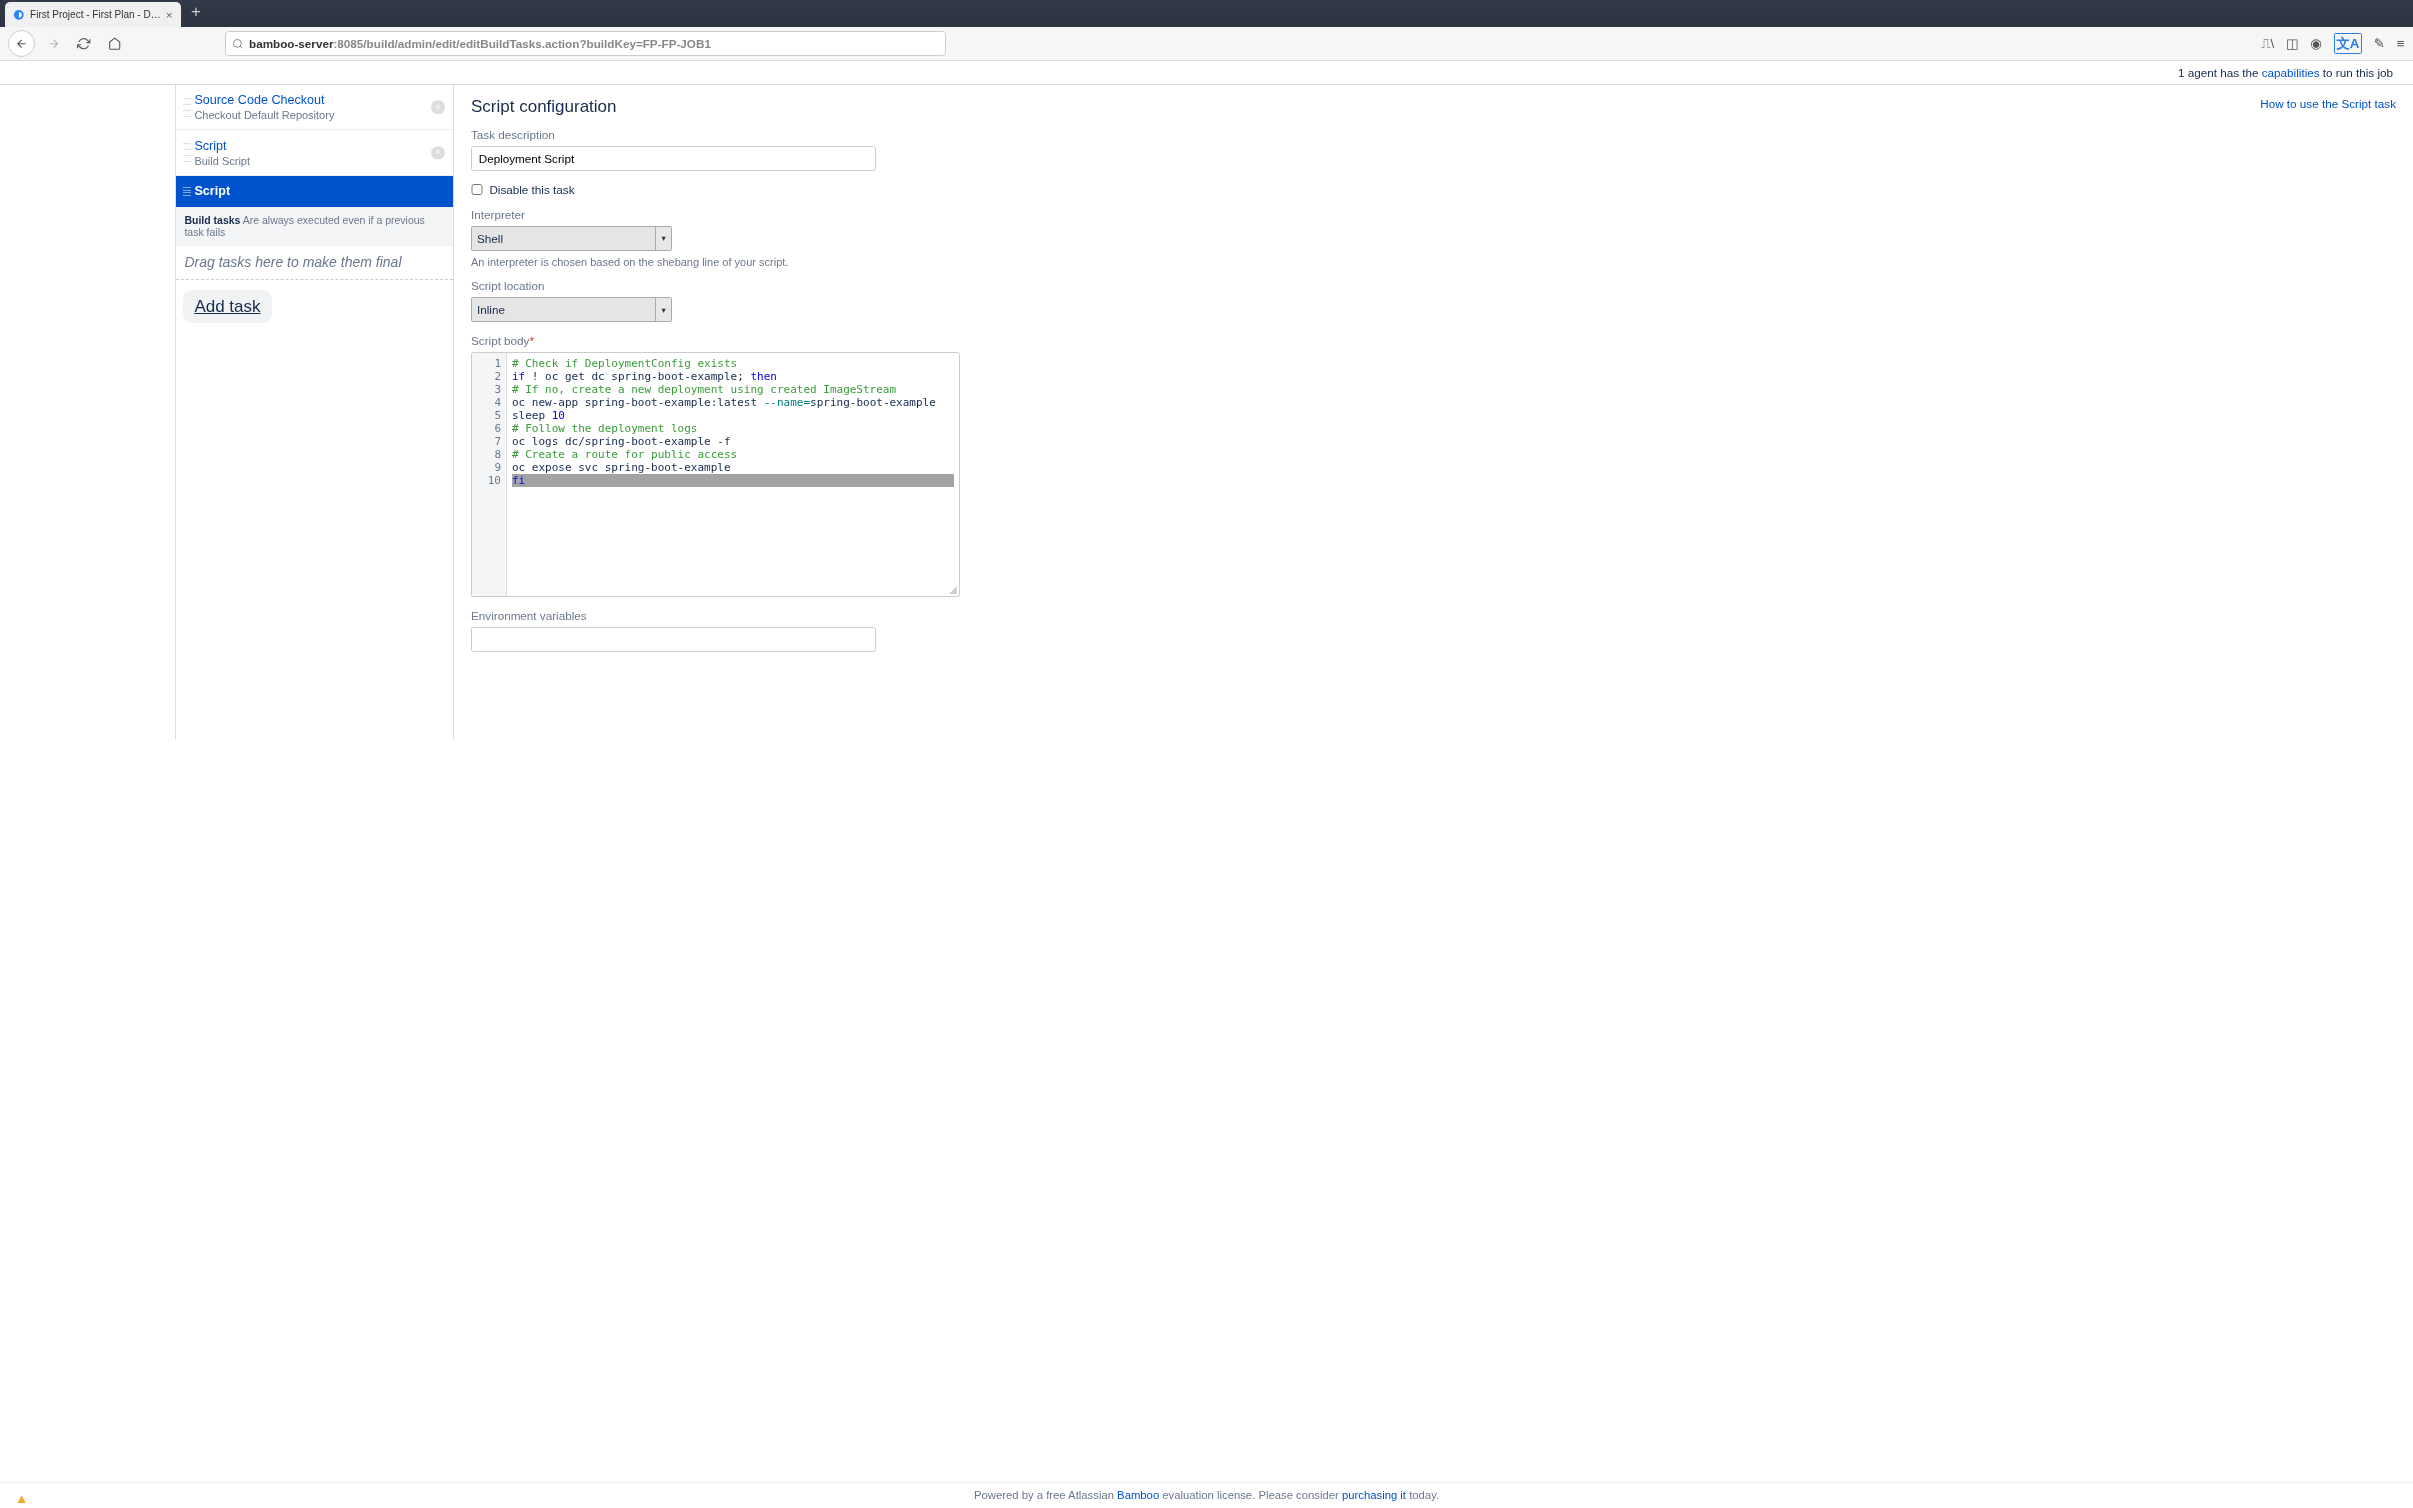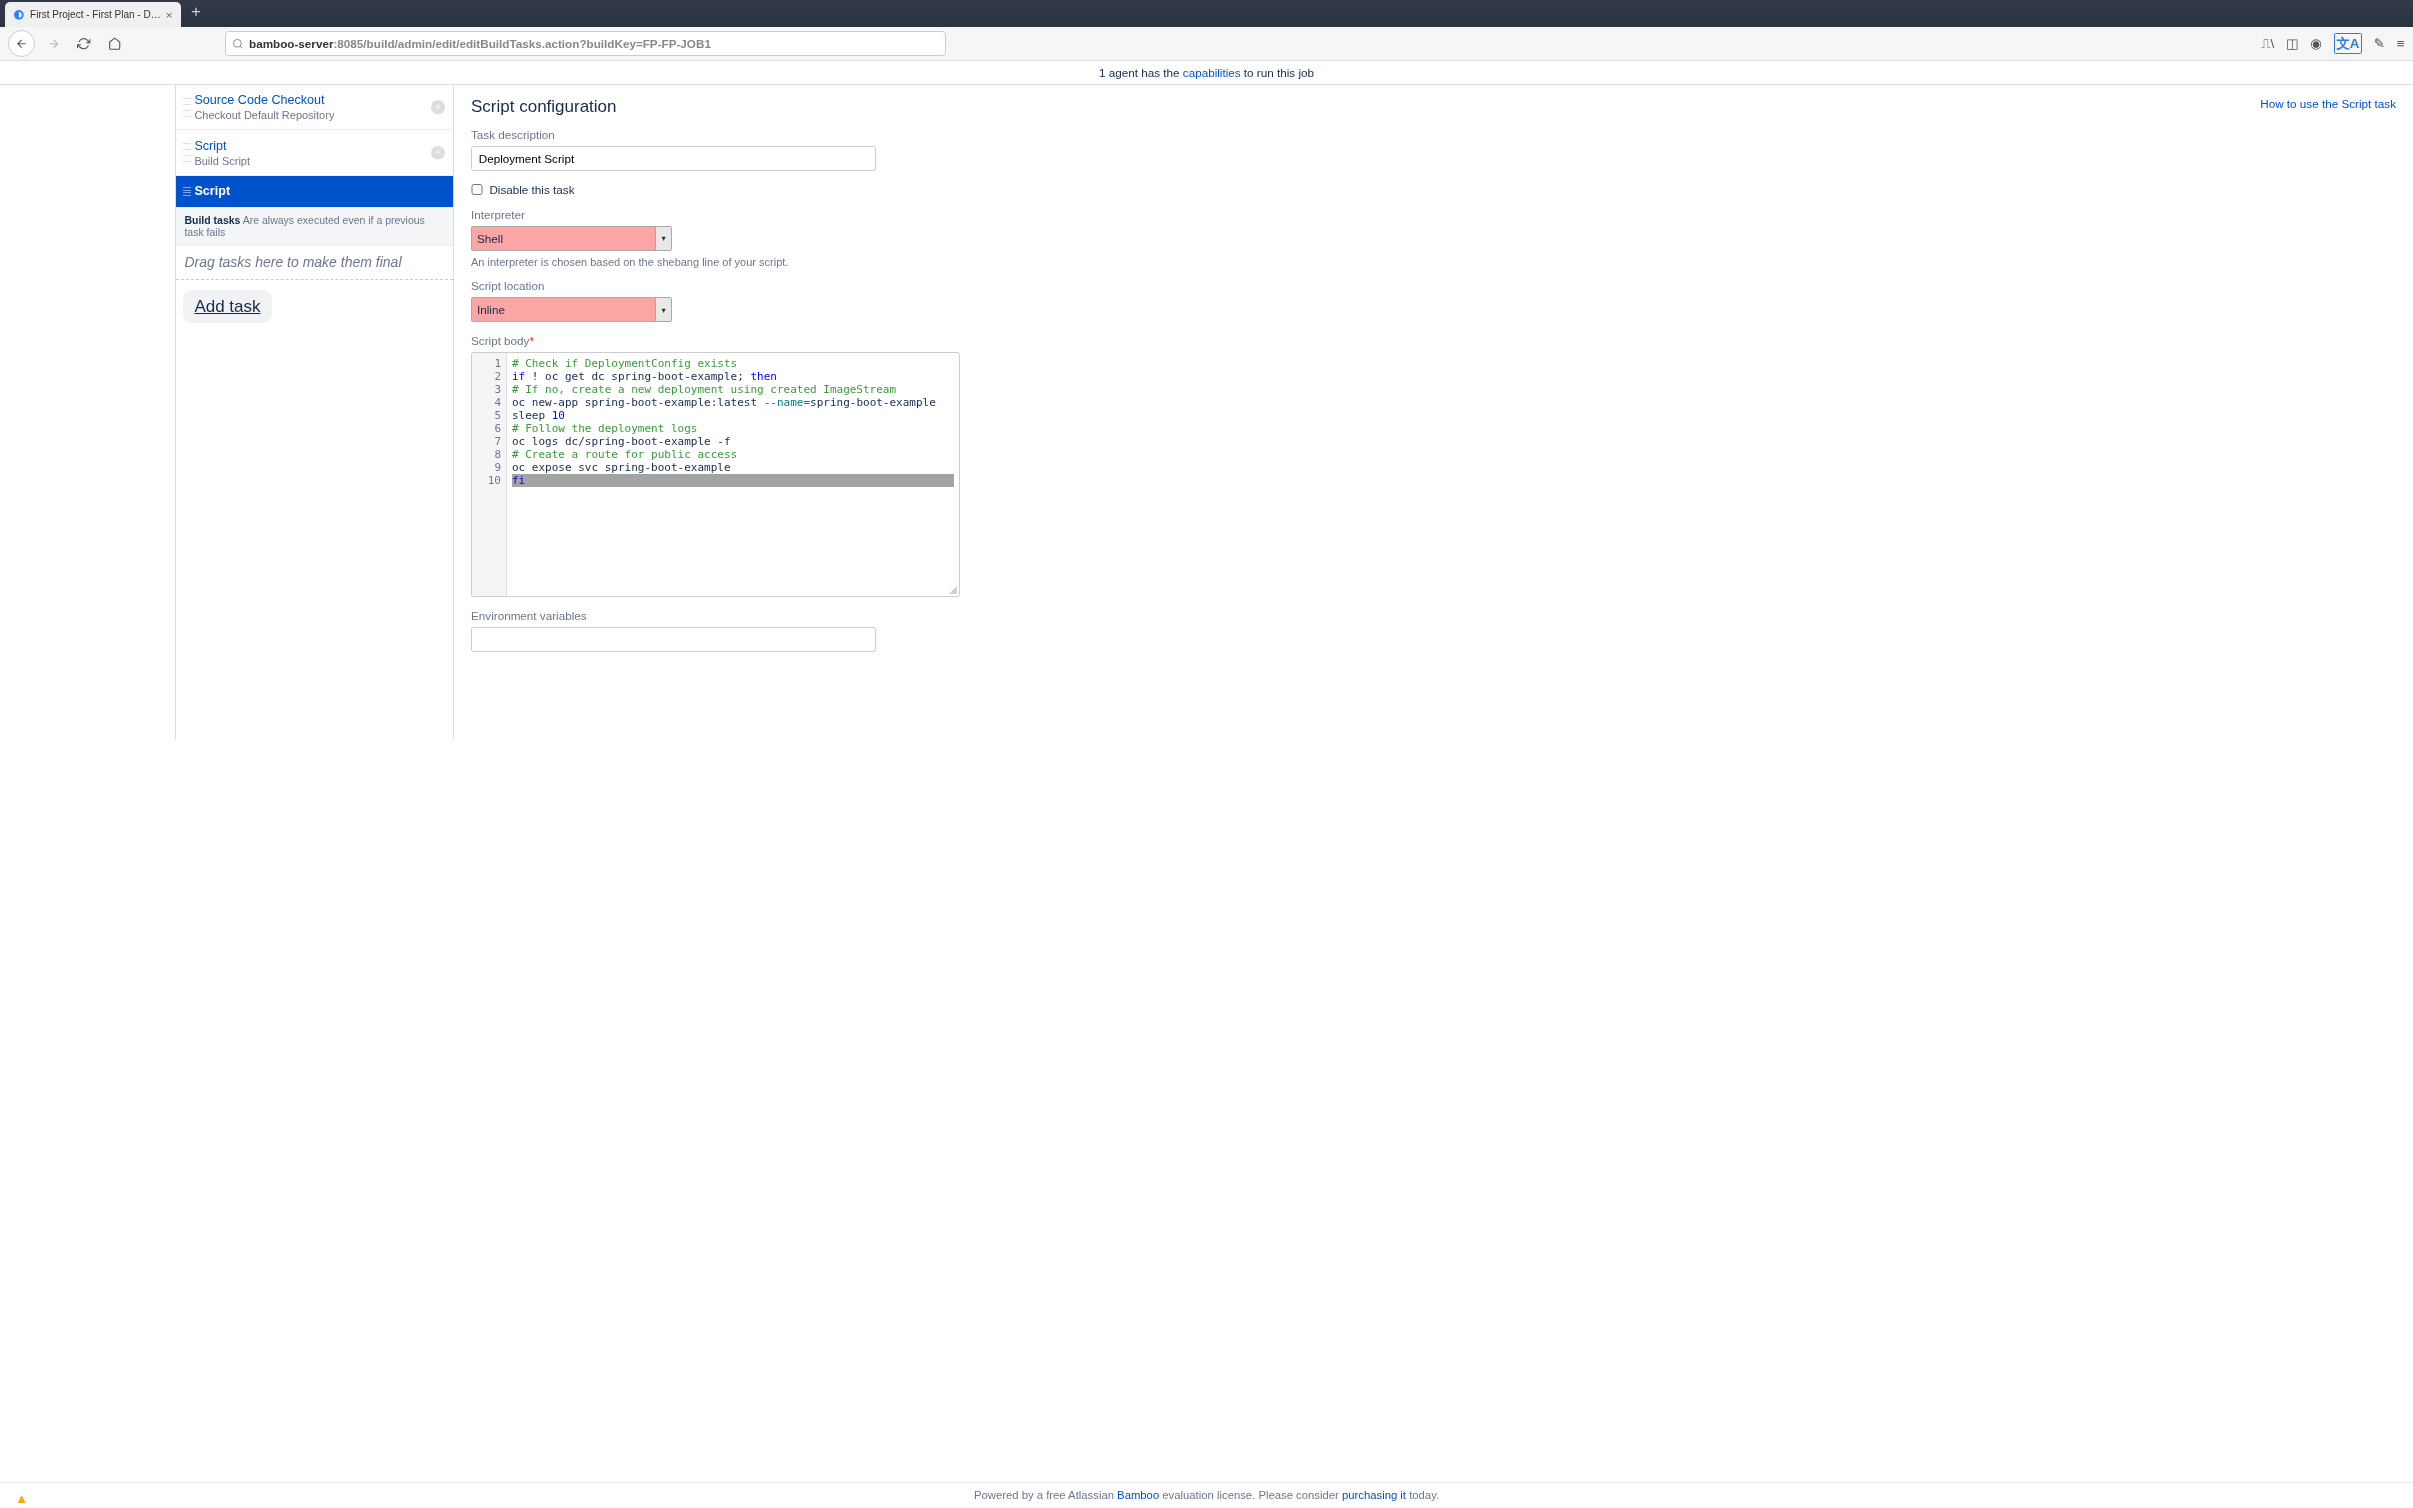--- a/index.html
+++ b/index.html
@@ -20,21 +20,21 @@
 .url-bar { flex: 1; max-width: 721px; margin-left: 92px; height: 25px; background: #fff; border: 0.8px solid #ccc; border-radius: 3.4px; display: flex; align-items: center; padding: 0 6.7px; font-size: 11.7px; font-weight: bold; }
 .url-bar .search-ico { color: #888; margin-right: 5px; }
 .url-host { color: #333; }
 .url-path { color: #888; }
 .toolbar-right { margin-left: auto; display: flex; gap: 11.7px; align-items: center; color: #555; }
 .toolbar-right span { cursor: pointer; font-size: 13.4px; }
 .i2t { color: #2a7de1; font-size: 9.2px; font-weight: bold; border: 0.8px solid #2a7de1; padding: 0.8px 1.7px; border-radius: 1.7px; }
 
 
 .page { position: relative; }
-.agent-notice { text-align: center; padding: 5px 20px; font-size: 11.7px; color: #172b4d; border-bottom: 0.8px solid #ddd; }
+.agent-notice { text-align: right; padding: 5px 20px; font-size: 11.7px; color: #172b4d; border-bottom: 0.8px solid #ddd; }
 .agent-notice a { color: #0052cc; text-decoration: none; }
 
 .main { display: flex; }
 .left-gutter { width: 176px; border-right: 0.8px solid #ddd; min-height: 654px; }
 .content { flex: 1; display: flex; padding: 0; }
 
 .task-list { width: 278px; border-right: 0.8px solid #ddd; }
 .task-item { padding: 8.4px 11.7px 8.4px 18.4px; border-bottom: 0.8px solid #eee; display: flex; align-items: flex-start; position: relative; cursor: pointer; }
 .task-item .handle { width: 8.4px; position: absolute; left: 6.7px; top: 10px; bottom: 10px; display: flex; flex-direction: column; justify-content: space-around; opacity: 0.3; }
 .task-item .handle span { height: 0.8px; background: #999; }
@@ -52,21 +52,21 @@
 .add-task { background: #f1f2f4; border: none; padding: 6.7px 11.7px; font-size: 17px; color: #172b4d; cursor: pointer; border-radius: 9px; text-decoration: underline; }
 
 .config { flex: 1; padding: 11.7px 17px; position: relative; }
 .config-header { display: flex; justify-content: space-between; align-items: flex-start; }
 .config h2 { font-size: 17px; font-weight: 500; color: #172b4d; }
 .help-link { color: #0052cc; text-decoration: none; font-size: 11.7px; }
 
 .field { margin-top: 11.7px; }
 .field-label { font-size: 11.7px; color: #6b778c; margin-bottom: 5px; display: block; }
 .text-input { width: 405px; height: 25px; border: 0.8px solid #ccc; border-radius: 2.5px; padding: 0 6.7px; font-size: 11.7px; }
-.select-input { width: 201px; height: 25px; border: 0.8px solid #aaa; border-radius: 1.7px; padding: 0 5px; font-size: 11.7px; background: #fca5a5; position: relative; display: flex; align-items: center; }
+.select-input { width: 201px; height: 25px; border: 0.8px solid #aaa; border-radius: 1.7px; padding: 0 5px; font-size: 11.7px; background: #e5e5e5; position: relative; display: flex; align-items: center; }
 .select-input::after { content: "▾"; position: absolute; right: 0; top: 0; bottom: 0; width: 15px; background: #e8e8e8; border-left: 0.8px solid #aaa; display: flex; align-items: center; justify-content: center; font-size: 8.4px; color: #333; }
 .field-hint { font-size: 11px; color: #6b778c; margin-top: 5px; }
 .checkbox-field { display: flex; align-items: center; gap: 6.7px; margin-top: 11.7px; }
 .checkbox-field input { width: 11.7px; height: 11.7px; }
 .required { color: #de350b; }
 
 .code-editor { border: 0.8px solid #ccc; border-radius: 2.5px; margin-top: 3.4px; width: 489px; height: 245px; display: flex; font-family: "Menlo", "Monaco", monospace; font-size: 11px; position: relative; overflow: hidden; }
 .gutter { background: #f4f5f7; border-right: 0.8px solid #ddd; padding: 3.4px 5px; text-align: right; color: #6b778c; width: 35px; }
 .gutter div { height: 13px; line-height: 13px; }
 .code-lines { padding: 3.4px 5px; flex: 1; white-space: pre; }

